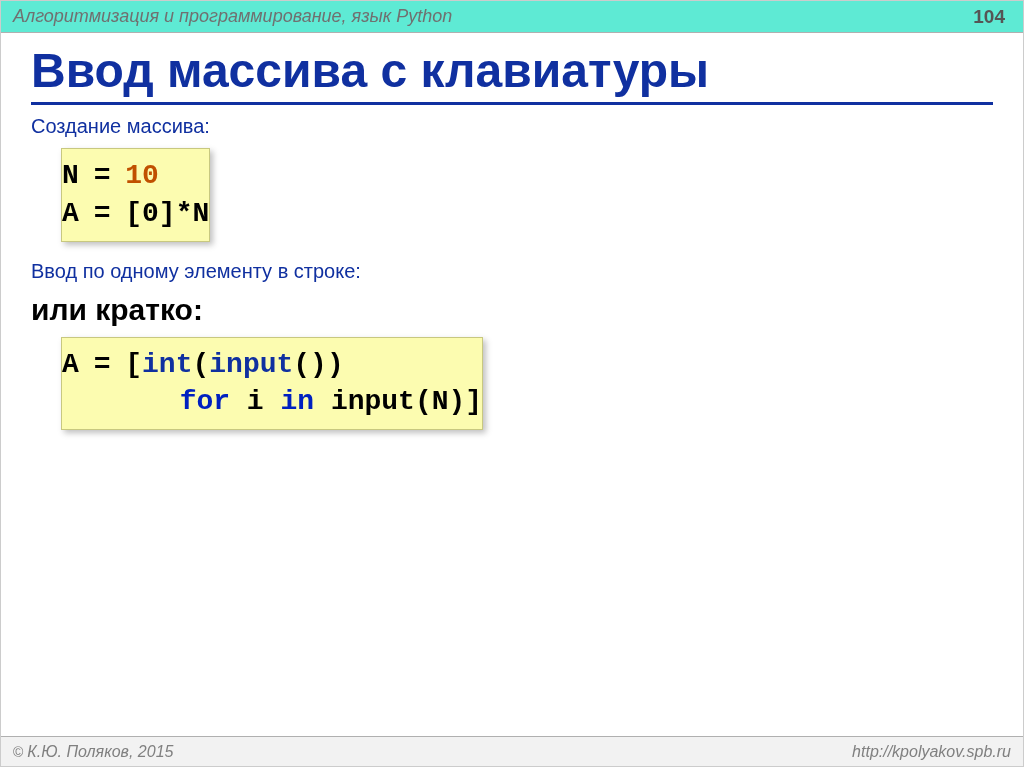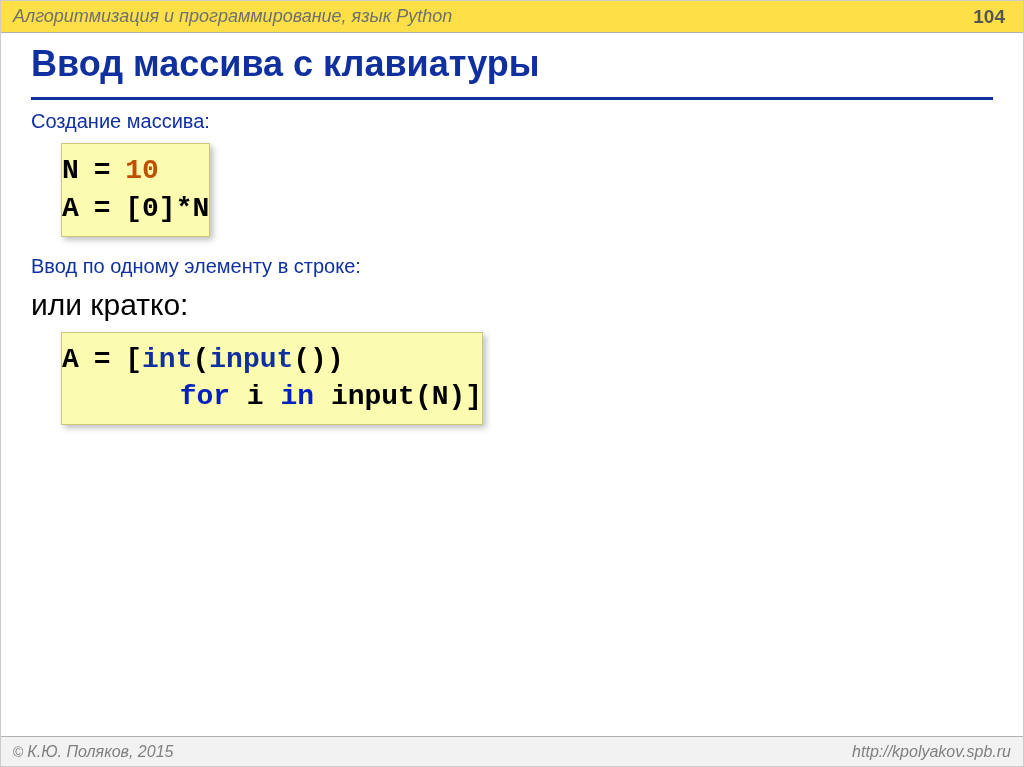--- a/index.html
+++ b/index.html
@@ -6,57 +6,57 @@
   body {
     width: 1024px;
     height: 767px;
     background: #ffffff;
     font-family: Arial, Helvetica, sans-serif;
     position: relative;
     border: 1px solid #ccc;
   }
   .header {
     height: 32px;
-    background: #fde047;
+    background: #5eead4;
     border-bottom: 1px solid #b0b0b0;
     display: flex;
     align-items: center;
     padding: 0 12px;
     font-style: italic;
     color: #707070;
     font-size: 18px;
   }
   .header .spacer { flex: 1; }
   .page-num {
     font-style: normal;
     font-weight: bold;
     color: #555;
     font-size: 19px;
     margin-right: 6px;
   }
   .content { padding: 10px 30px 0 30px; }
   .title {
     color: #1030a0;
-    font-size: 36px;
+    font-size: 48px;
     font-weight: bold;
     border-bottom: 3px solid #1030a0;
-    padding-bottom: 12px;
+    padding-bottom: 4px;
     margin-bottom: 10px;
   }
   .subtitle {
     color: #1030a0;
     font-size: 20px;
     margin: 8px 0 6px 0;
     font-weight: normal;
   }
   .subtitle-black {
     color: #000;
     font-size: 30px;
     margin: 10px 0 6px 0;
-    font-weight: normal;
+    font-weight: bold;
   }
   .codebox {
     display: inline-block;
     background: #fcfcb0;
     border: 1px solid #c8c880;
     box-shadow: 3px 3px 6px rgba(0,0,0,0.25);
     padding: 8px 0;
     margin: 4px 0 10px 30px;
     font-family: "Courier New", monospace;
     font-size: 28px;

